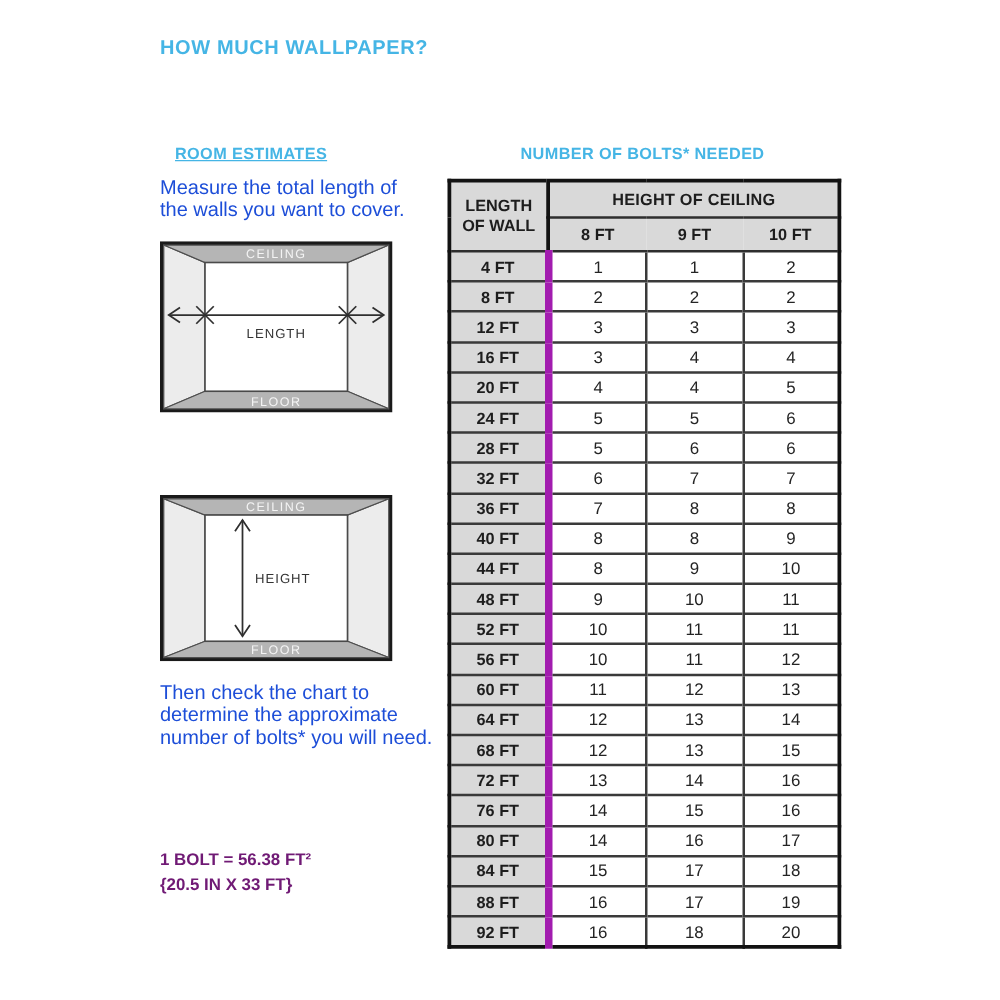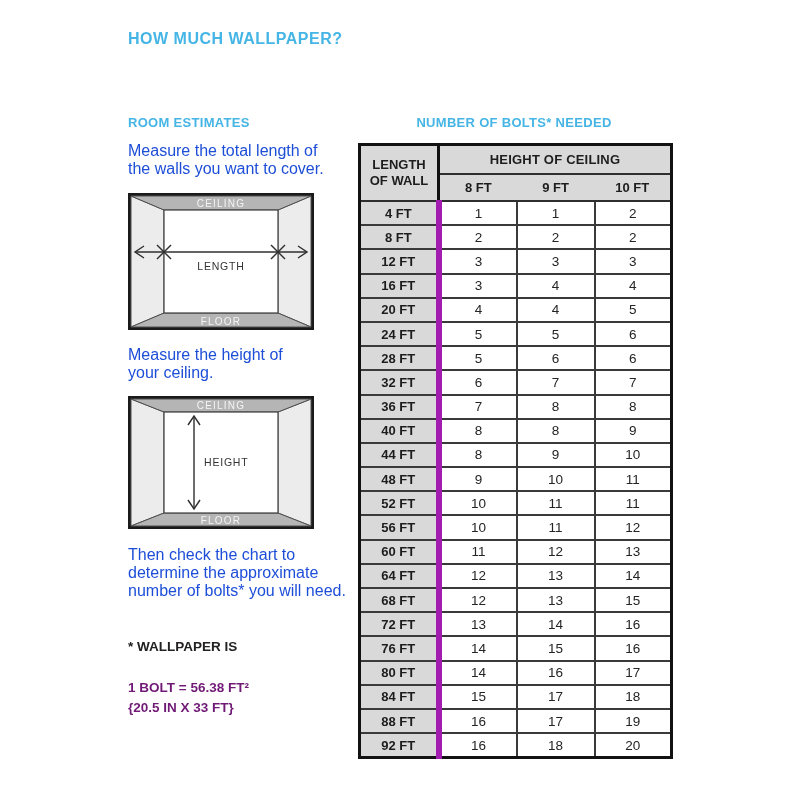--- a/index.html
+++ b/index.html
@@ -8,21 +8,21 @@
     font-family:"Liberation Sans","DejaVu Sans",sans-serif; color:#282526;
   }
   .title {
     position:absolute; left:128px; top:30px; margin:0;
     font-size:16px; font-weight:bold; letter-spacing:0.5px; color:var(--accent,#45b5e5);
   }
   .section-heading {
     position:absolute; top:115px; margin:0;
     font-size:13px; font-weight:bold; letter-spacing:0.3px; color:var(--accent,#45b5e5);
   }
-  #room-estimates-heading { left:128px; }
+  #room-estimates-heading { left:140px;text-decoration:underline; }
   #bolts-heading { left:358px; width:312px; text-align:center; }
   .para {
     position:absolute; left:128px; margin:0; font-size:16px; line-height:18px;
     white-space:pre-line; color:#1d4ed8;
   }
   #step1 { top:142px; }
   #step2 { top:346px; }
   #step3 { top:546px; }
   .diagram { position:absolute; left:128px; }
   #diagram1 { top:193px; }
@@ -89,22 +89,20 @@
       <polyline class="d-line" points="16,53 7,59 16,65"></polyline>
       <polyline class="d-line" points="170,53 179,59 170,65"></polyline>
       <line class="d-line" x1="29" y1="52" x2="43" y2="66"></line>
       <line class="d-line" x1="29" y1="66" x2="43" y2="52"></line>
       <line class="d-line" x1="143" y1="52" x2="157" y2="66"></line>
       <line class="d-line" x1="143" y1="66" x2="157" y2="52"></line>
     </g>
     <text class="d-label" x="93" y="77" text-anchor="middle">LENGTH</text>
   </svg>
 
-  <p class="para" id="step2">Measure the height of
-your ceiling.</p>
 
   <svg class="diagram" id="diagram2" width="186" height="133" viewBox="0 0 186 133" xmlns="http://www.w3.org/2000/svg">
     <rect class="d-outer" x="1.5" y="1.5" width="183" height="130"></rect>
     <polygon class="d-wall" points="3,3 36,16 36,117 3,130"></polygon>
     <polygon class="d-wall" points="183,3 150,16 150,117 183,130"></polygon>
     <polygon class="d-band" points="3,3 183,3 150,16 36,16"></polygon>
     <polygon class="d-band" points="3,130 183,130 150,117 36,117"></polygon>
     <rect class="d-inner" x="36" y="16" width="114" height="101"></rect>
     <text class="d-band-text" x="93" y="12.8" text-anchor="middle">CEILING</text>
     <text class="d-band-text" x="93" y="127.5" text-anchor="middle">FLOOR</text>
@@ -114,21 +112,20 @@
       <polyline class="d-line" points="60,104 66,113 72,104"></polyline>
     </g>
     <text class="d-label" x="76" y="70" text-anchor="start">HEIGHT</text>
   </svg>
 
   <p class="para" id="step3">Then check the chart to
 determine the approximate
 number of bolts* you will need.</p>
 
   <div class="footnote">
-    <div class="l1">* WALLPAPER IS</div>
   </div>
 
   <div class="boltnote">
     <div>1 BOLT = 56.38 FT²</div>
     <div>{20.5 IN X 33 FT}</div>
   </div>
 
   <h2 class="section-heading" id="bolts-heading">NUMBER OF BOLTS* NEEDED</h2>
 
   <table class="bolts-table">

